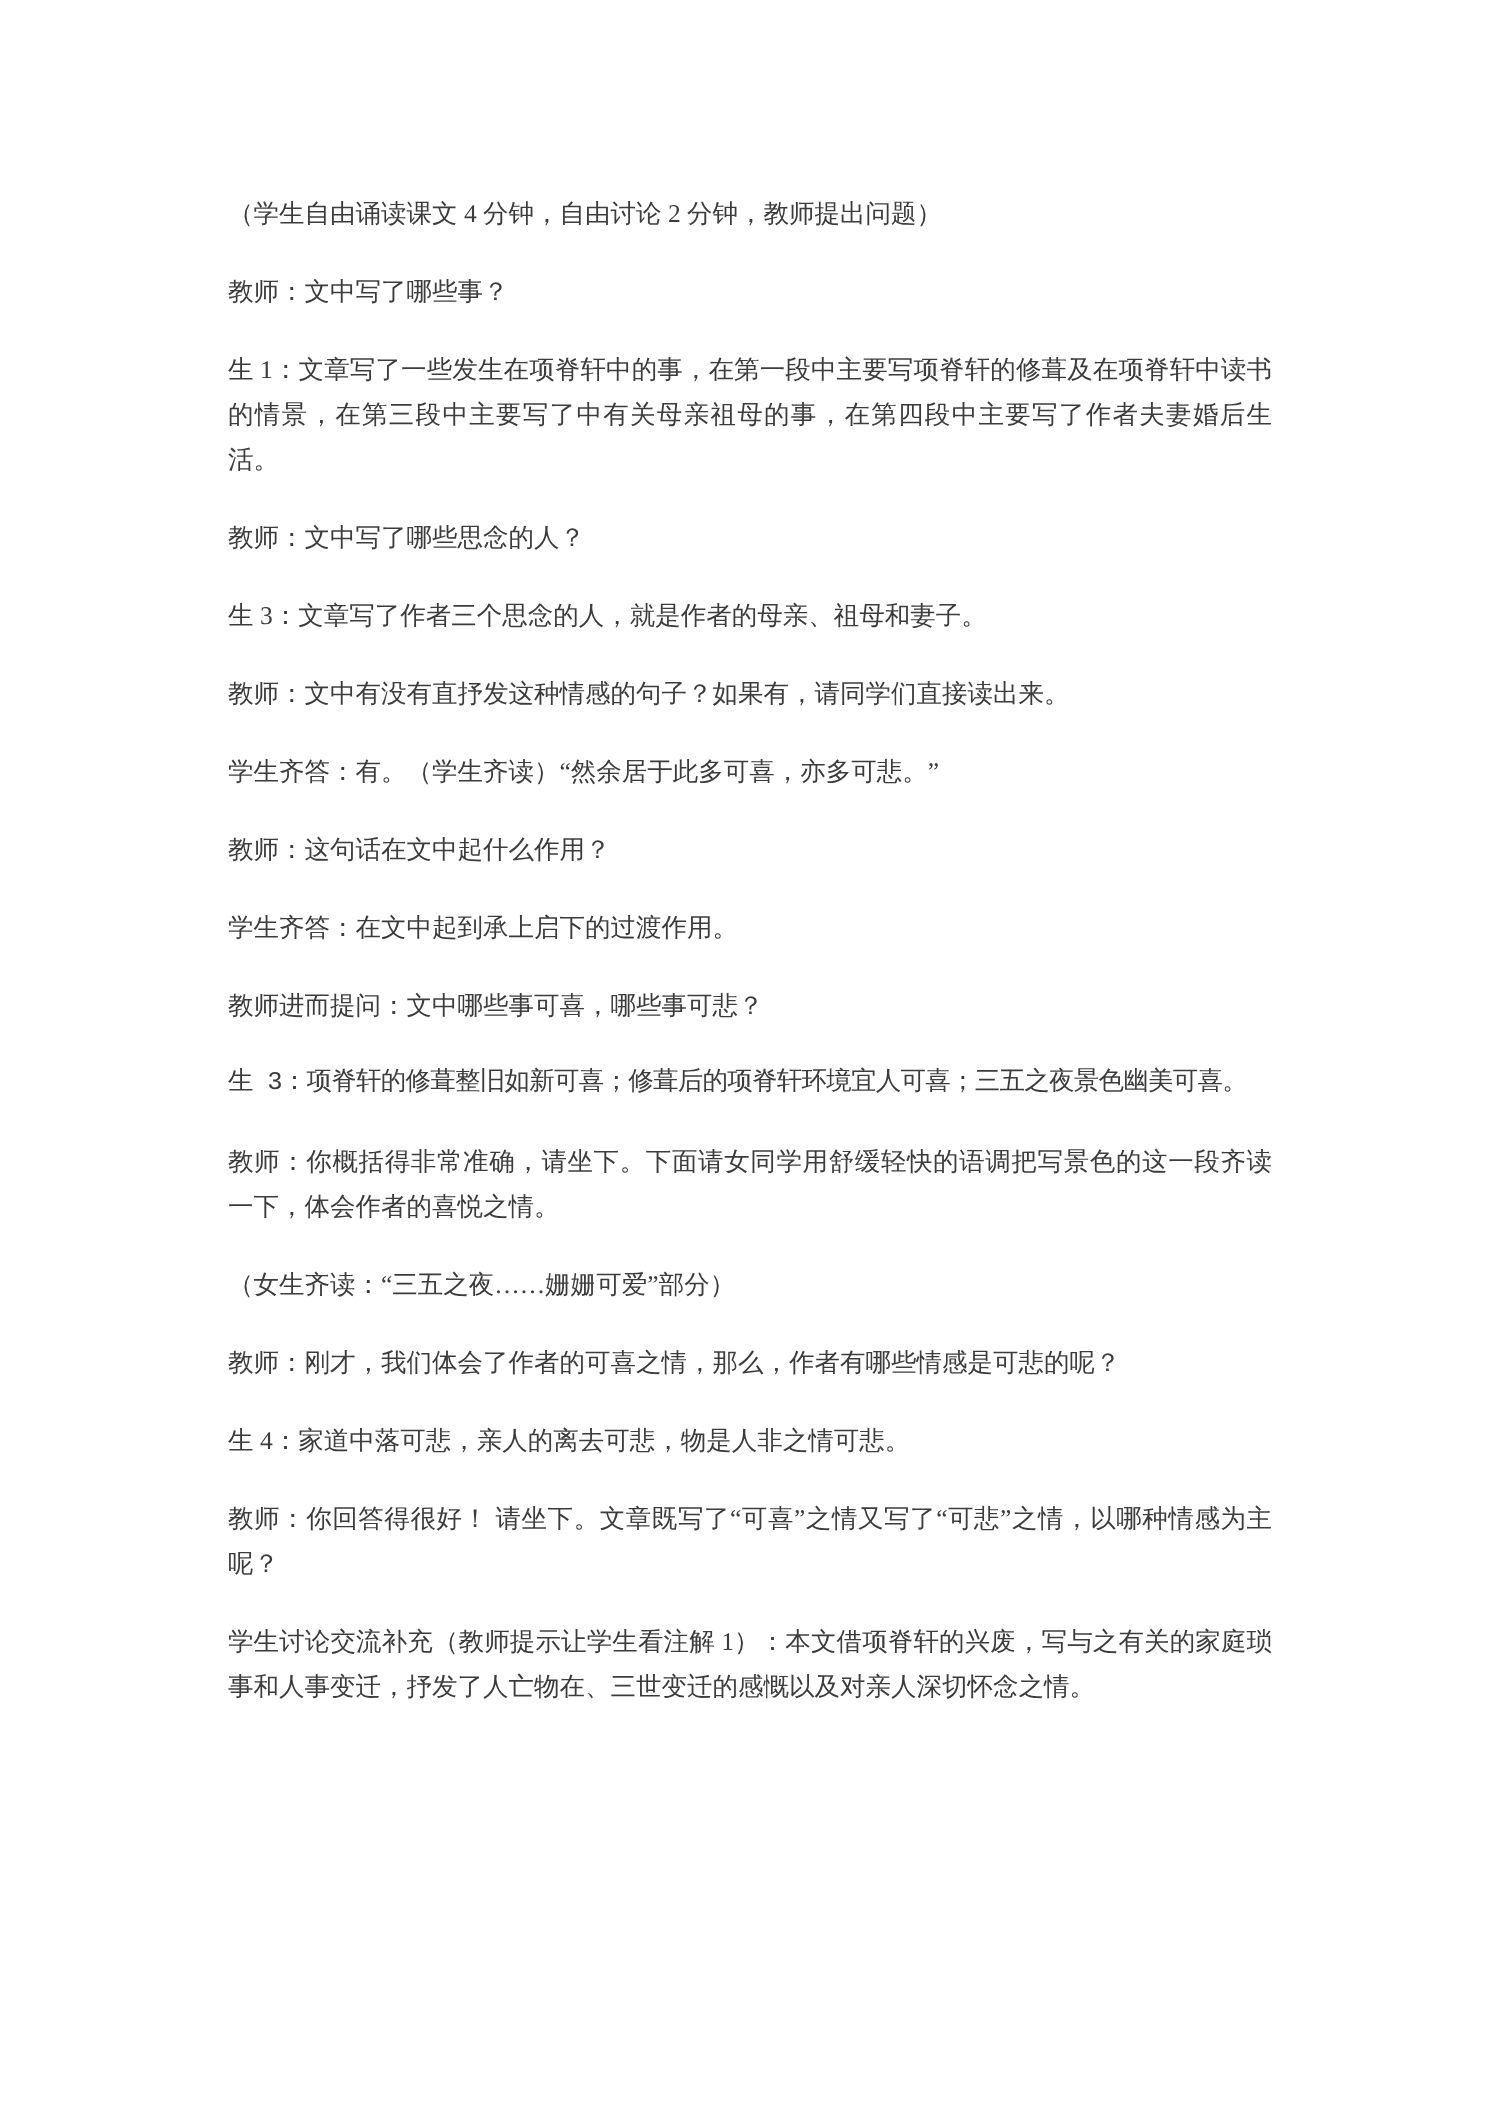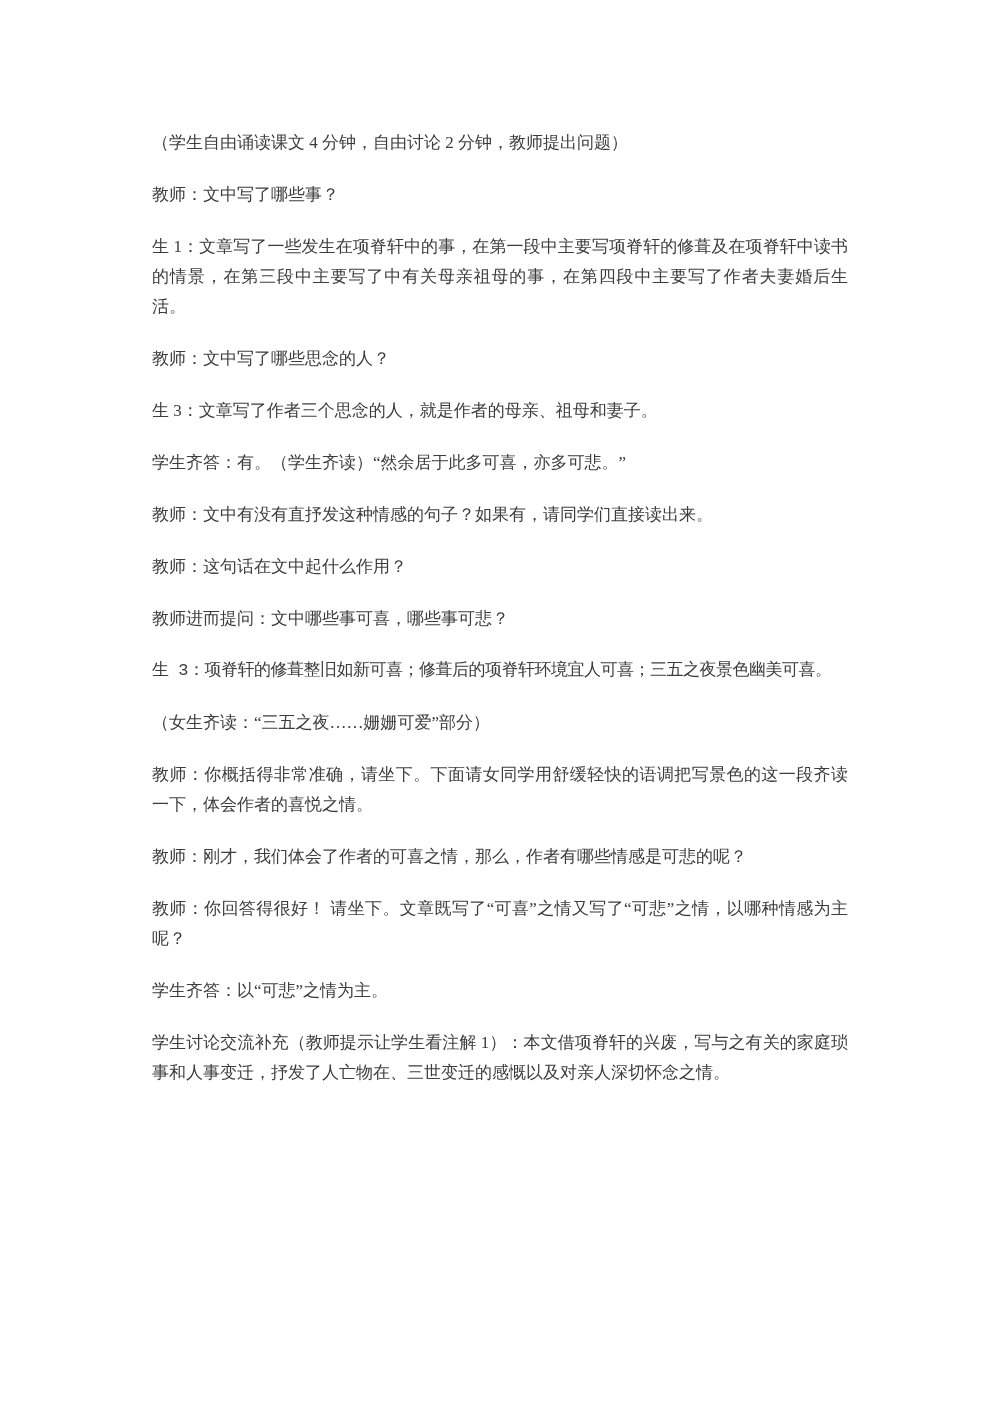--- a/index.html
+++ b/index.html
@@ -34,24 +34,25 @@
 </style>
 </head>
 <body>
 
 <div class="page">
   <p class="para">（学生自由诵读课文 4 分钟，自由讨论 2 分钟，教师提出问题）</p>
   <p class="para">教师：文中写了哪些事？</p>
   <p class="para">生 1：文章写了一些发生在项脊轩中的事，在第一段中主要写项脊轩的修葺及在项脊轩中读书的情景，在第三段中主要写了中有关母亲祖母的事，在第四段中主要写了作者夫妻婚后生活。</p>
   <p class="para">教师：文中写了哪些思念的人？</p>
   <p class="para">生 3：文章写了作者三个思念的人，就是作者的母亲、祖母和妻子。</p>
+  <p class="para">教师：文中有没有直抒发这种情感的句子？如果有，请同学们直接读出来。</p>
   <p class="para">学生齐答：有。（学生齐读）“然余居于此多可喜，亦多可悲。”</p>
-  <p class="para">教师：文中有没有直抒发这种情感的句子？如果有，请同学们直接读出来。</p>
   <p class="para">教师：这句话在文中起什么作用？</p>
+  <p class="para">学生齐答：在文中起到承上启下的过渡作用。</p>
   <p class="para">教师进而提问：文中哪些事可喜，哪些事可悲？</p>
   <p class="para tight">生 3：项脊轩的修葺整旧如新可喜；修葺后的项脊轩环境宜人可喜；三五之夜景色幽美可喜。</p>
+  <p class="para">教师：你概括得非常准确，请坐下。下面请女同学用舒缓轻快的语调把写景色的这一段齐读一下，体会作者的喜悦之情。</p>
   <p class="para">（女生齐读：“三五之夜……姗姗可爱”部分）</p>
-  <p class="para">教师：你概括得非常准确，请坐下。下面请女同学用舒缓轻快的语调把写景色的这一段齐读一下，体会作者的喜悦之情。</p>
   <p class="para">教师：刚才，我们体会了作者的可喜之情，那么，作者有哪些情感是可悲的呢？</p>
+  <p class="para">生 4：家道中落可悲，亲人的离去可悲，物是人非之情可悲。</p>
   <p class="para">教师：你回答得很好！ 请坐下。文章既写了“可喜”之情又写了“可悲”之情，以哪种情感为主呢？</p>
-  <p class="para">学生齐答：以“可悲”之情为主。</p>
   <p class="para">学生讨论交流补充（教师提示让学生看注解 1）：本文借项脊轩的兴废，写与之有关的家庭琐事和人事变迁，抒发了人亡物在、三世变迁的感慨以及对亲人深切怀念之情。</p>
 </div>
 
 </body></html>

